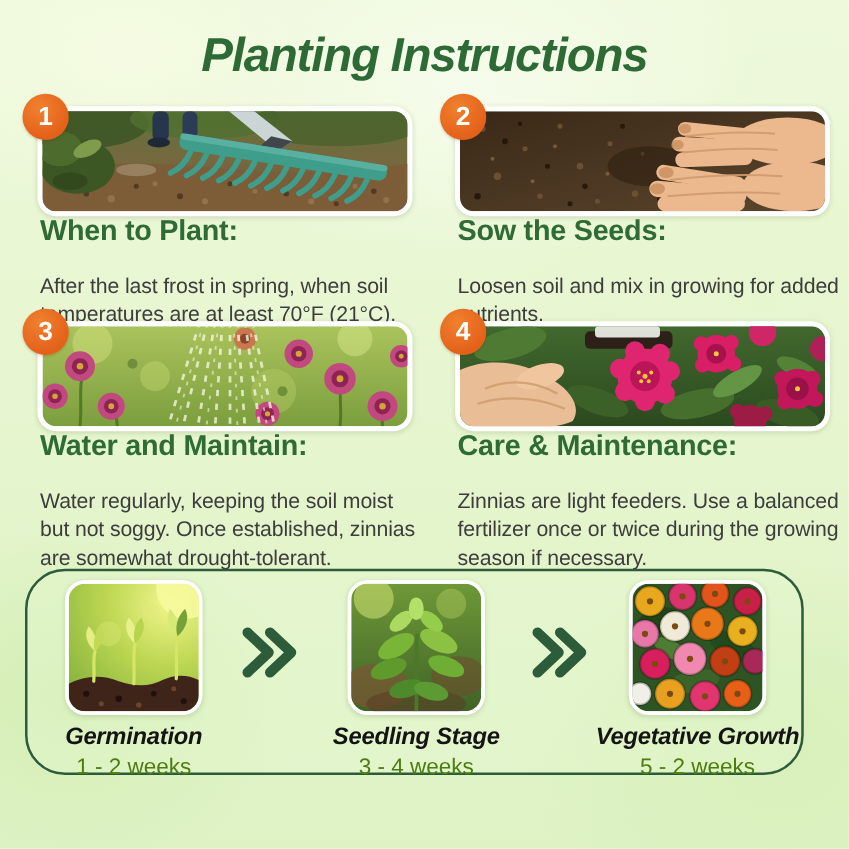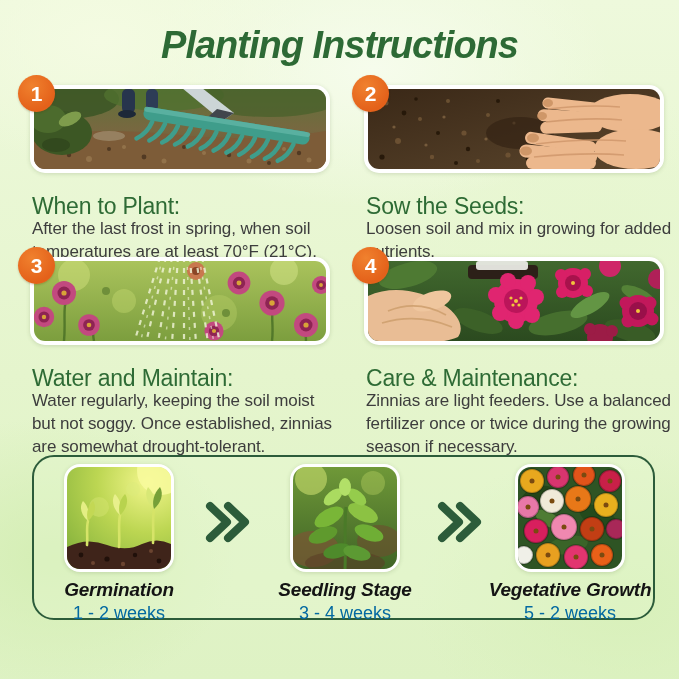--- a/index.html
+++ b/index.html
@@ -32,43 +32,43 @@
     display:flex;align-items:center;justify-content:center;
     z-index:3;box-shadow:0 1px 2px rgba(80,50,10,0.25);
   }
   .photo-frame{
     position:absolute;left:12px;top:10px;width:300px;height:88px;
     background:#ffffff;border-radius:15px;
     box-shadow:0 1px 4px rgba(60,90,40,0.18);
   }
   .photo-frame svg{position:absolute;left:4px;top:4px;width:292px;height:80px;border-radius:11px;overflow:hidden;display:block;}
   .step-heading{
-    position:absolute;left:14px;top:118px;margin:0;
-    font-size:23px;font-weight:400;color:#2e6b35;letter-spacing:-0.2px;
+    position:absolute;left:14px;top:96px;margin:0;
+    font-size:23px;font-weight:700;color:#2e6b35;letter-spacing:-0.2px;
   }
   .step-body{
     position:absolute;left:14px;top:142px;margin:0;width:310px;
     font-size:17px;line-height:23px;color:#3d3d3d;letter-spacing:-0.1px;
   }
   .panel{
-    position:absolute;left:32px;top:455px;width:619px;height:161px;
-    border:2px solid #2c5c3a;border-radius:22px;
+    position:absolute;left:20px;top:455px;width:619px;height:161px;
+    border:2px solid #2c5c3a;border-radius:32px;
     background:rgba(232,248,212,0.35);
   }
   .stage{position:absolute;top:7px;width:170px;text-align:center;}
   #stage1{left:0;}
   #stage2{left:226px;}
   #stage3{left:451px;}
   .stage-photo{
     position:relative;margin:0 auto;width:110px;height:108px;
     background:#fff;border-radius:16px;box-shadow:0 1px 4px rgba(60,90,40,0.18);
   }
   .stage-photo svg{position:absolute;left:3px;top:3px;width:104px;height:102px;border-radius:13px;overflow:hidden;display:block;}
   .stage-label{margin-top:7px;font-size:19px;font-weight:700;font-style:italic;color:#141414;letter-spacing:-0.2px;}
-  .stage-weeks{margin-top:2px;font-size:18px;color:#0369a1;}
+  .stage-weeks{margin-top:2px;font-size:18px;color:#4d7c0f;}
   .chevron{position:absolute;top:43px;width:46px;height:44px;}
   #chevron1{left:170px;}
   #chevron2{left:402px;}
 </style>
 </head>
 <body>
 
 <div class="page">
 
   <h1 class="title">Planting Instructions</h1>

